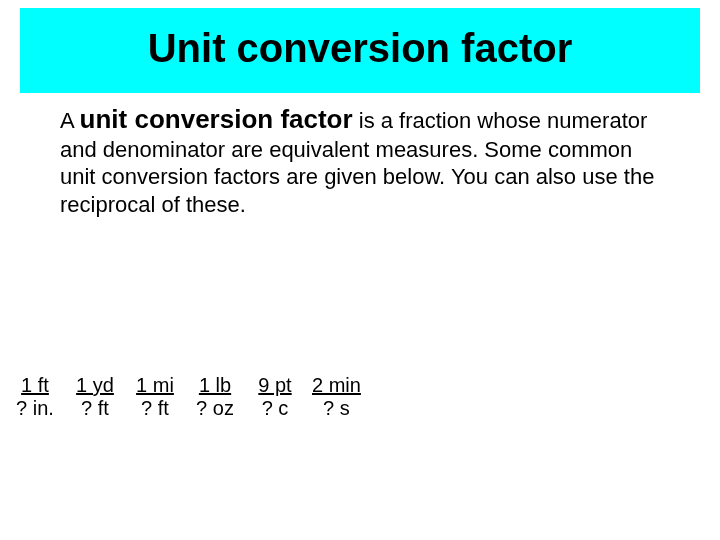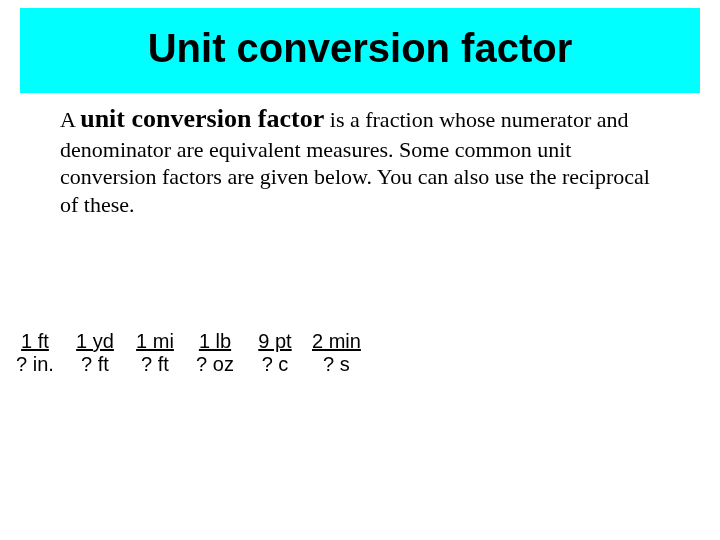--- a/index.html
+++ b/index.html
@@ -14,21 +14,20 @@
   .title-text {
     font-size: 40px;
     font-weight: bold;
     color: #000;
   }
   .body-text {
     margin: 10px 60px 0 60px;
     font-size: 22px;
     color: #000;
     line-height: 1.25;
-    font-family: Liberation Serif, serif;
   }
   .body-text .prefix { font-weight: normal; }
   .body-text .term { font-weight: bold; font-size: 26px; }
   .body-text .rest { font-weight: normal; }
   .fractions-row {
     position: absolute;
     top: 322px;
     left: 12px;
     right: 12px;
     display: flex;
@@ -36,20 +35,21 @@
     justify-content: flex-start;
   }
   .fraction {
     display: flex;
     flex-direction: column;
     align-items: center;
     font-size: 20px;
     color: #000;
     line-height: 1.15;
     min-width: 46px;
+    margin-top: 44px;
   }
   .fraction .num {
     text-decoration: underline;
     white-space: nowrap;
   }
   .fraction .den {
     white-space: nowrap;
   }
 </style>
 </head>

